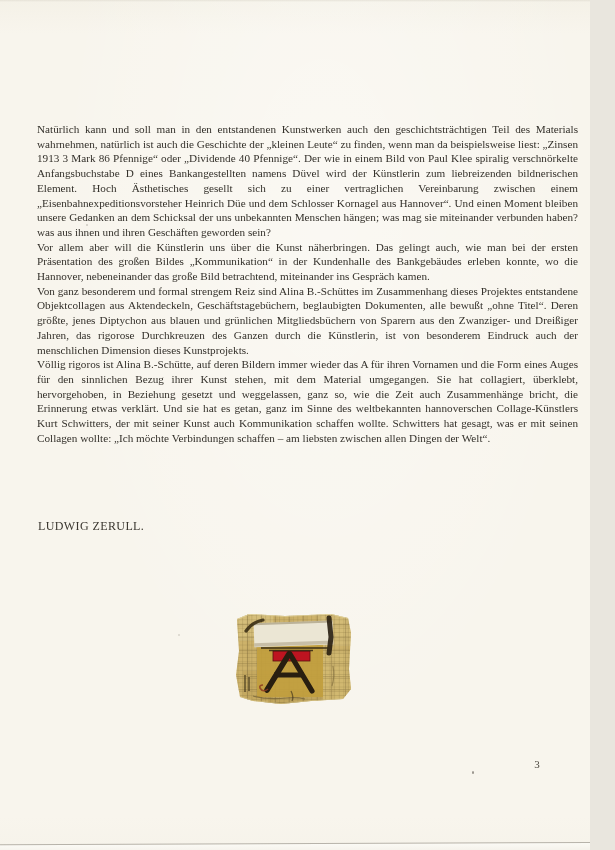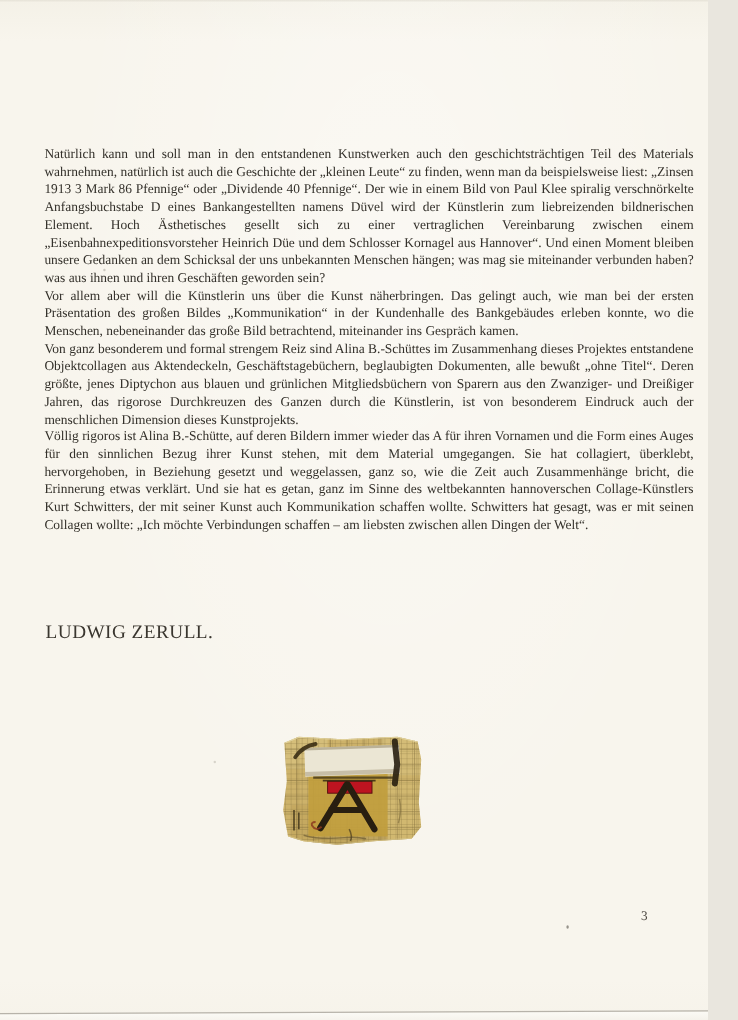--- a/index.html
+++ b/index.html
@@ -21,21 +21,21 @@
     opacity:.6;
   }
   .textblock {
     position:absolute; left:37px; top:122px; width:541px;
     font-size:11.2px; line-height:14.7px; color:#33302a;
     text-align:justify;
   }
   .textblock p { margin:0; }
   .author {
     position:absolute; left:38px; top:519px;
-    font-size:16px; letter-spacing:.4px; color:#3a362f;
+    font-size:12px; letter-spacing:.4px; color:#3a362f;
   }
   .artwork {
     position:absolute; left:233px; top:611px; width:120px; height:95px;
   }
   .artwork svg { display:block; width:120px; height:95px; }
   .pagenum {
     position:absolute; left:528px; top:758px; width:18px;
     font-size:11px; color:#4a463f; text-align:center;
   }
   .bottom-edge {
@@ -51,21 +51,21 @@
 </style>
 </head>
 <body>
 
 <div class="page">
 
   <div class="top-edge"></div>
 
   <div class="textblock">
     <p>Natürlich kann und soll man in den entstandenen Kunstwerken auch den geschichtsträchtigen Teil des Materials wahrnehmen, natürlich ist auch die Geschichte der „kleinen Leute“ zu finden, wenn man da beispielsweise liest: „Zinsen 1913 3 Mark 86 Pfennige“ oder „Dividende 40 Pfennige“. Der wie in einem Bild von Paul Klee spiralig verschnörkelte Anfangsbuchstabe D eines Bankangestellten namens Düvel wird der Künstlerin zum liebreizenden bildnerischen Element. Hoch Ästhetisches gesellt sich zu einer vertraglichen Vereinbarung zwischen einem „Eisenbahnexpeditionsvorsteher Heinrich Düe und dem Schlosser Kornagel aus Hannover“. Und einen Moment bleiben unsere Gedanken an dem Schicksal der uns unbekannten Menschen hängen; was mag sie miteinander verbunden haben? was aus ihnen und ihren Geschäften geworden sein?</p>
-    <p>Vor allem aber will die Künstlerin uns über die Kunst näherbringen. Das gelingt auch, wie man bei der ersten Präsentation des großen Bildes „Kommunikation“ in der Kundenhalle des Bankgebäudes erleben konnte, wo die Menschen, nebeneinander das große Bild betrachtend, miteinander ins Gespräch kamen.</p>
+    <p>Vor allem aber will die Künstlerin uns über die Kunst näherbringen. Das gelingt auch, wie man bei der ersten Präsentation des großen Bildes „Kommunikation“ in der Kundenhalle des Bankgebäudes erleben konnte, wo die Hannover, nebeneinander das große Bild betrachtend, miteinander ins Gespräch kamen.</p>
     <p>Von ganz besonderem und formal strengem Reiz sind Alina B.-Schüttes im Zusammenhang dieses Projektes entstandene Objektcollagen aus Aktendeckeln, Geschäftstagebüchern, beglaubigten Dokumenten, alle bewußt „ohne Titel“. Deren größte, jenes Diptychon aus blauen und grünlichen Mitgliedsbüchern von Sparern aus den Zwanziger- und Dreißiger Jahren, das rigorose Durchkreuzen des Ganzen durch die Künstlerin, ist von besonderem Eindruck auch der menschlichen Dimension dieses Kunstprojekts.</p>
     <p>Völlig rigoros ist Alina B.-Schütte, auf deren Bildern immer wieder das A für ihren Vornamen und die Form eines Auges für den sinnlichen Bezug ihrer Kunst stehen, mit dem Material umgegangen. Sie hat collagiert, überklebt, hervorgehoben, in Beziehung gesetzt und weggelassen, ganz so, wie die Zeit auch Zusammenhänge bricht, die Erinnerung etwas verklärt. Und sie hat es getan, ganz im Sinne des weltbekannten hannoverschen Collage-Künstlers Kurt Schwitters, der mit seiner Kunst auch Kommunikation schaffen wollte. Schwitters hat gesagt, was er mit seinen Collagen wollte: „Ich möchte Verbindungen schaffen – am liebsten zwischen allen Dingen der Welt“.</p>
   </div>
 
   <div class="author">LUDWIG ZERULL.</div>
 
   <div class="artwork">
     <svg viewBox="0 0 120 95" xmlns="http://www.w3.org/2000/svg">
       <defs>
         <clipPath id="bgclip">

